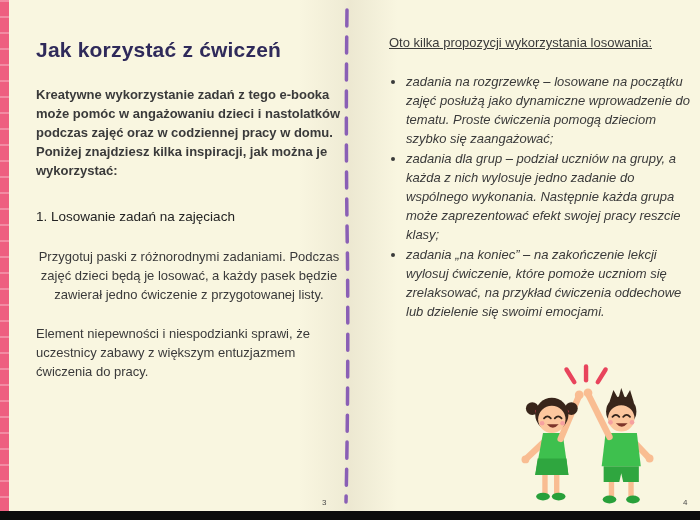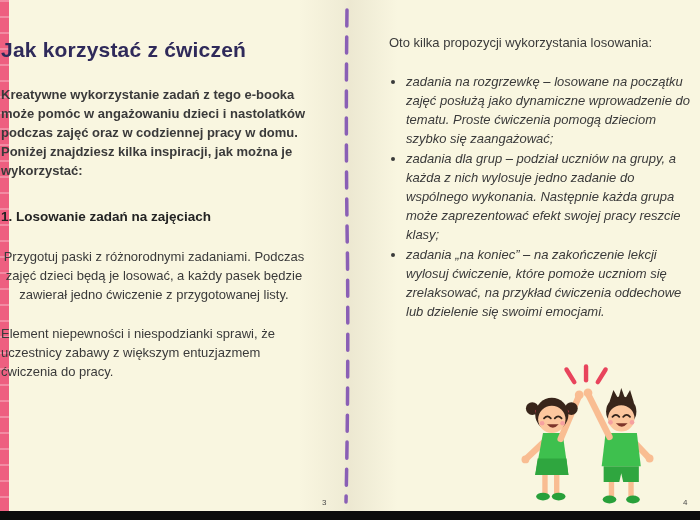--- a/index.html
+++ b/index.html
@@ -23,38 +23,38 @@
   
   .gutter-shadow {
     position:absolute; left:298px; top:0; width:100px; height:511px;
     background:linear-gradient(to right, rgba(0,0,0,0) 0%,
       rgba(70,50,20,.05) 45%, rgba(70,50,20,.07) 52%, rgba(0,0,0,0) 100%);
     pointer-events:none;
   }
 
   .divider { position:absolute; left:342px; top:4px; }
 
-  .page-left  { position:absolute; left:1px;  top:38px; width:306px; }
+  .page-left  { position:absolute; left:36px;  top:38px; width:306px; }
   .page-right { position:absolute; left:389px; top:34px; width:303px; }
 
   h1.title {
     font-size:21px; font-weight:800; letter-spacing:.2px;
     color:#2f2a5a; margin-bottom:24px;
   }
   .page-left p, .page-right p, .page-right li {
     font-size:13px; line-height:1.46; color:#3a3a3a;
   }
   p.cont { margin:0;font-weight:bold; }
   h2.subhead {
-    margin-top:28px; font-size:13.5px; font-weight:700; color:#232323;
+    margin-top:28px; font-size:13.5px; font-weight:400; color:#232323;
   }
   p.block { margin-top:24px;text-align:center; }
   p.block2 { margin-top:20px; }
 
-  .page-right .intro { margin-bottom:20px; }
+  .page-right .intro { margin-bottom:20px;text-decoration:underline; }
   .page-right ul { list-style:disc; padding-left:17px;font-style:italic; }
   .page-right li { margin-bottom:1px; }
 
   .pagenum { position:absolute; font-size:8px; color:#4a4a4a; }
   .pagenum-left  { left:322px; top:498px; }
   .pagenum-right { left:683px; top:498px; }
 
   .illustration { position:absolute; left:500px; top:362px; width:176px; height:146px; }
   .illustration svg { width:100%; height:100%; display:block; }
 

